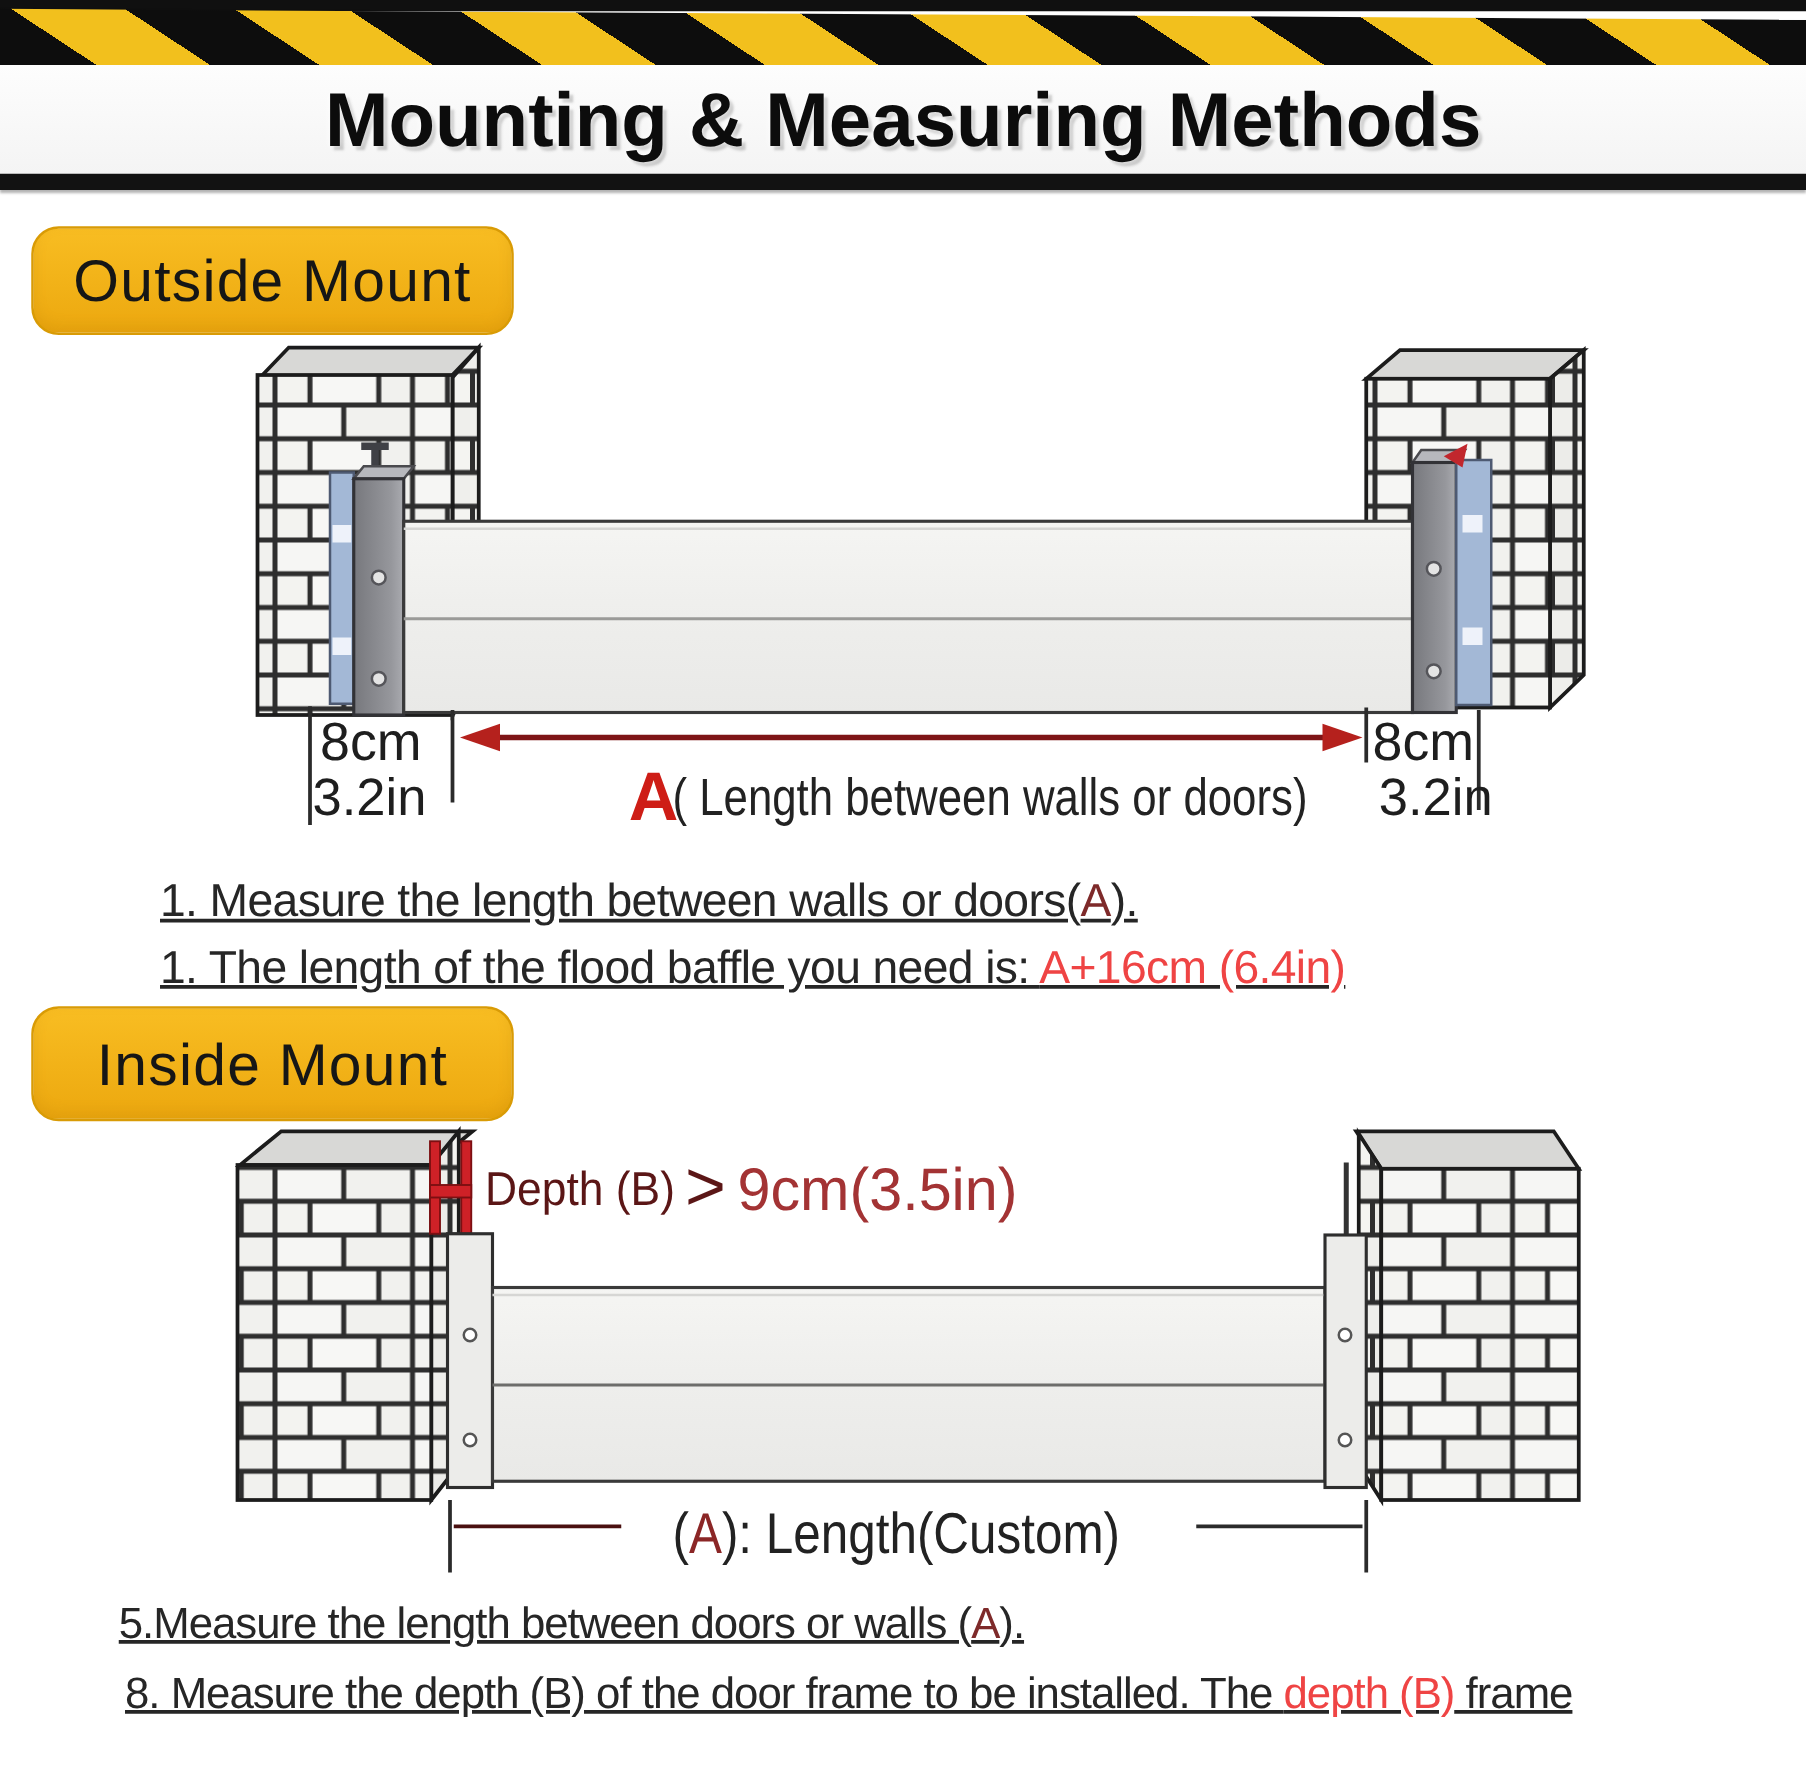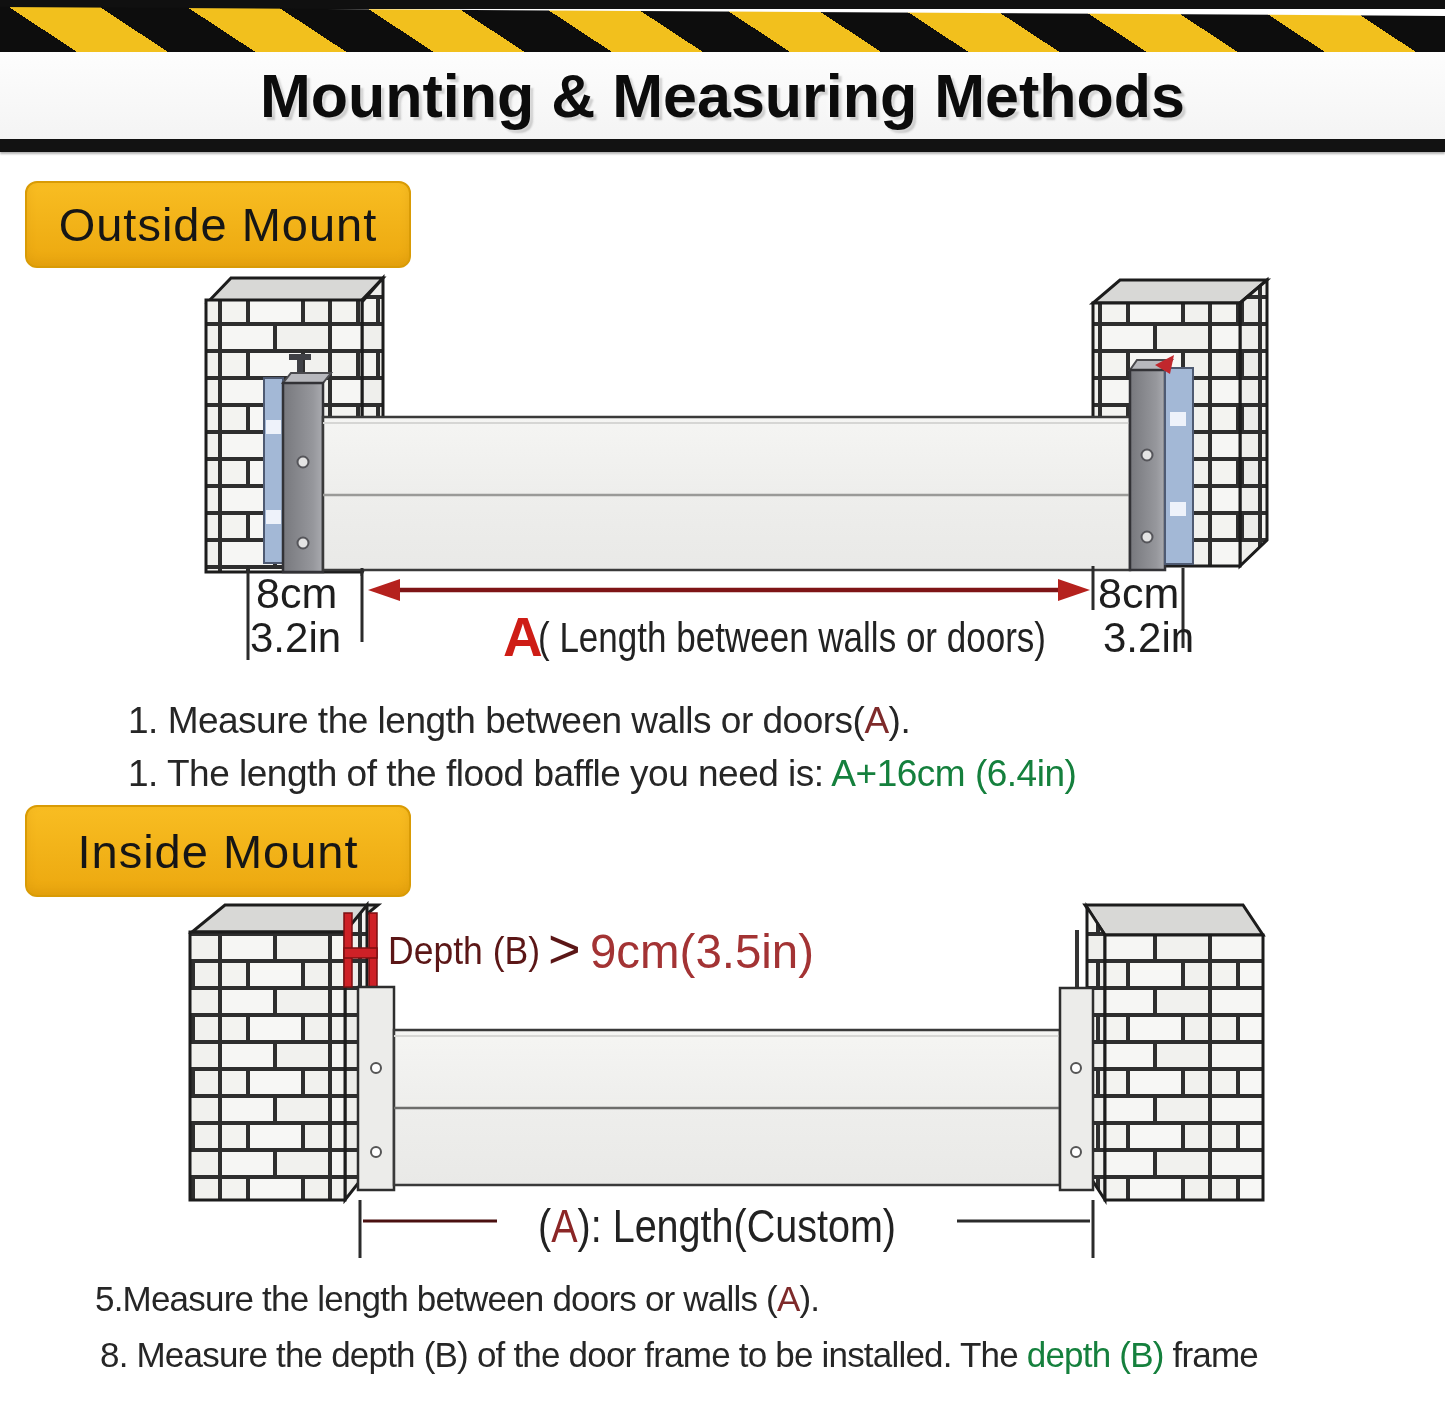--- a/index.html
+++ b/index.html
@@ -14,37 +14,37 @@
   .title-band{position:absolute;left:0;top:52px;width:1445px;height:87px;
         background:linear-gradient(180deg,#fdfdfd,#f4f4f4);
         display:flex;align-items:center;justify-content:center;}
   .title-band h1{margin:0;font-size:61px;font-weight:bold;color:#0c0c0c;letter-spacing:0px;
         text-shadow:0 0 6px rgba(255,255,255,.95), 3px 3px 2px rgba(70,70,70,.30);}
   .black-bar{position:absolute;left:0;top:139px;width:1445px;height:13px;background:#121212;
         box-shadow:0 2px 2px rgba(0,0,0,.3);}
   
   .badge{position:absolute;left:25px;width:382px;display:flex;align-items:center;justify-content:center;
         background:linear-gradient(180deg,#f8bd22,#eca80f);
-        border:2px solid #d99b05;border-radius:12px;
+        border:2px solid #d99b05;border-radius:22px;
         font-size:47px;color:#161616;letter-spacing:1px;
         box-shadow:inset 0 -5px 10px rgba(175,115,0,.18);}
   #badge-outside{top:181px;height:83px;}
   #badge-inside{top:805px;height:88px;align-items:center;}
   
   svg.diagram{position:absolute;left:0;width:1445px;display:block;}
   #diagram-outside{top:270px;height:420px;}
   #diagram-inside{top:880px;height:395px;}
   svg text{font-family:"Liberation Sans",sans-serif;}
   
-  .steps{position:absolute;color:#262626;}
+  .steps{position:absolute;color:#262626;text-decoration:underline;}
   #steps-outside{left:128px;top:694px;width:1200px;font-size:37px;line-height:53px;letter-spacing:-0.5px;}
   #steps-inside{left:80px;top:1277px;width:1350px;font-size:35px;line-height:44px;letter-spacing:-0.8px;}
   #steps-inside .l1{text-indent:15px;margin-bottom:12px;}
   #steps-inside .l2{text-indent:20px;}
-  .em-red{color:#15803d;}
+  .em-red{color:#ef4444;}
   .em-a{color:#7e2a2a;}
 </style>
 </head>
 <body>
 
 <div id="stage">
 
   <div class="top-strip"></div>
   <div class="tape"></div>
   <div class="title-band">

